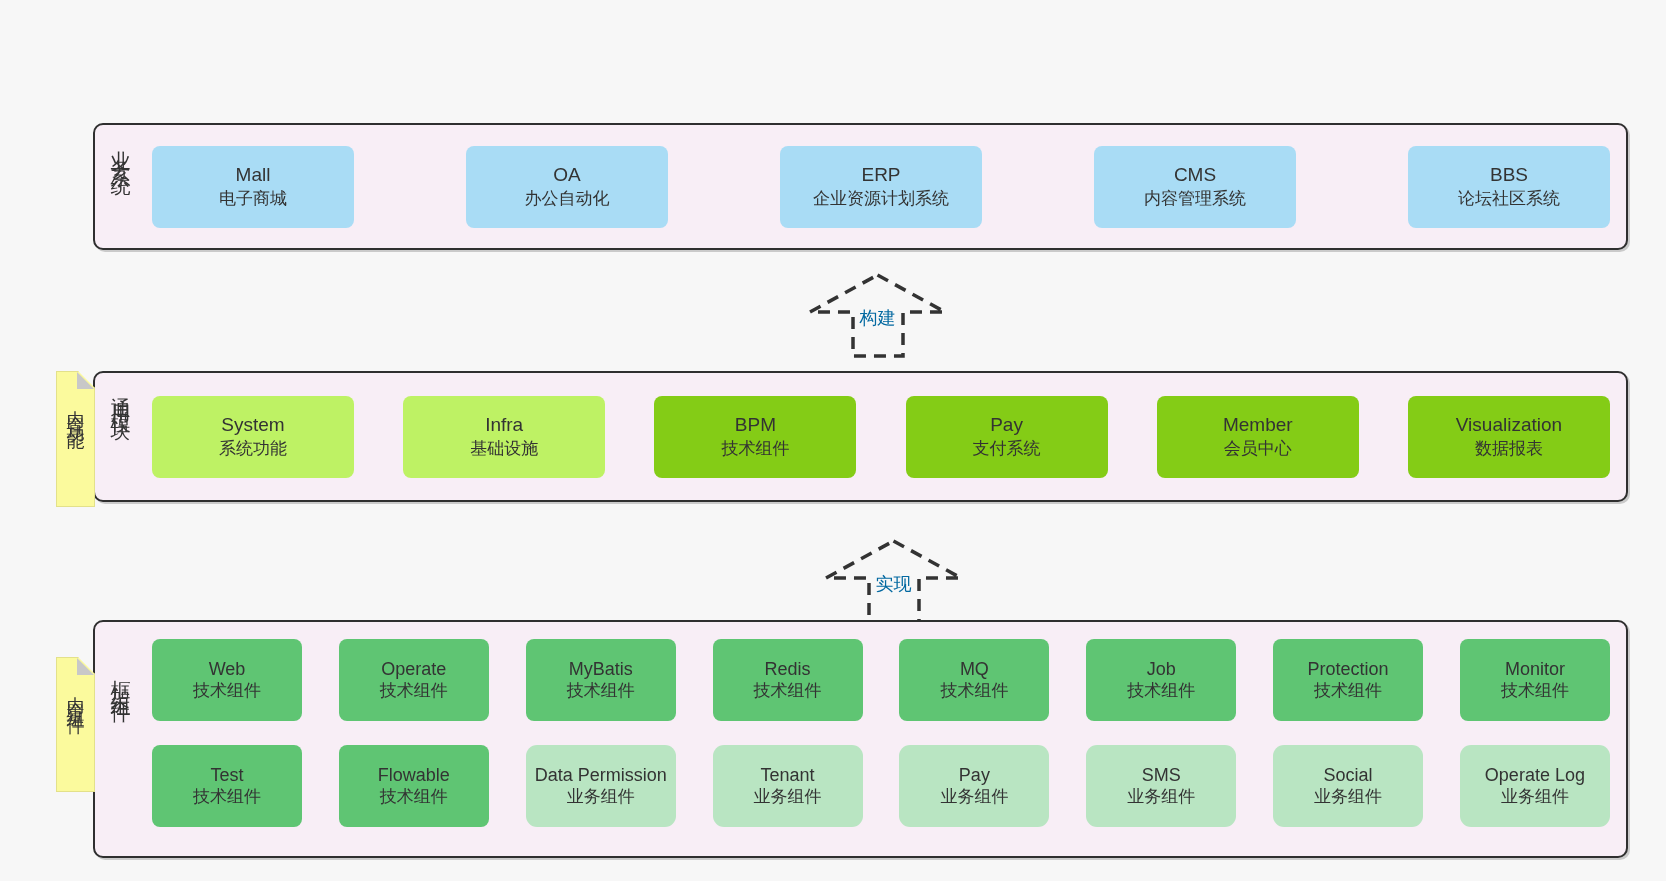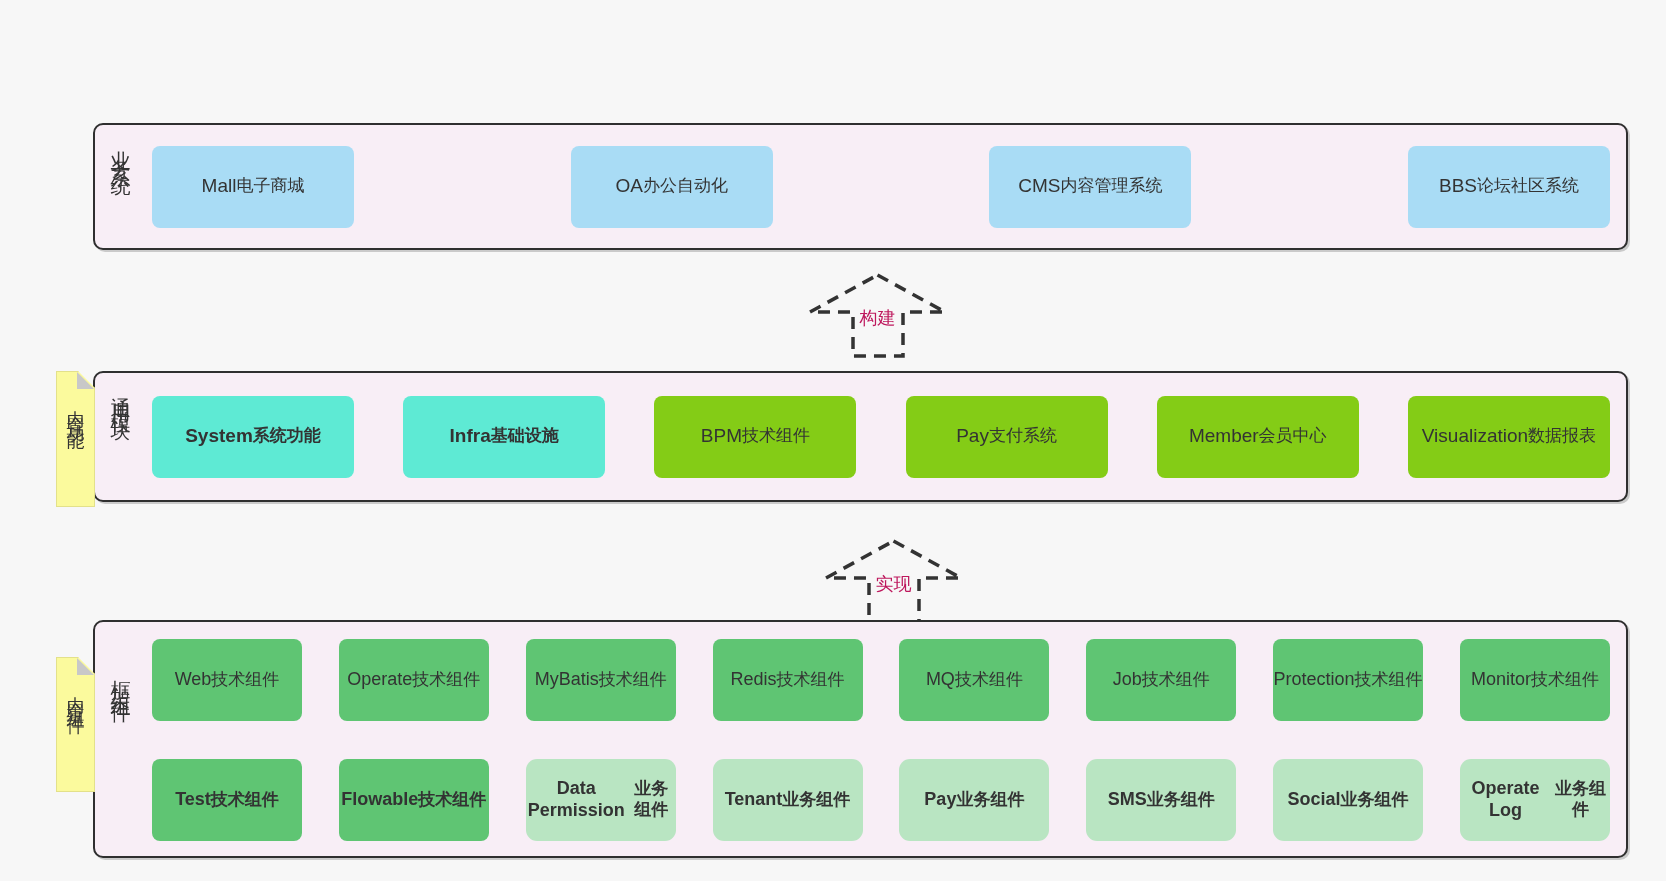--- a/index.html
+++ b/index.html
@@ -29,35 +29,35 @@
   
   .boxes-center {
     position:absolute; left:57px; right:16px; top:0; bottom:0;
     display:flex; align-items:center; justify-content:space-between;
   }
   .boxes-row {
     position:absolute; left:57px; right:16px;
     display:flex; justify-content:space-between;
   }
   .row-a { top:17px; }
-  .row-b { top:137px;font-weight:bold; }
+  .row-b { top:123px; }
 
   .box {
     width:202px; height:82px; border-radius:8px;
-    display:flex; flex-direction:row; align-items:center; justify-content:center;
+    display:flex; flex-direction:column; align-items:center; justify-content:center;
     text-align:center; line-height:1.3;
   }
   .panel-3 .box { width:150px; line-height:1.22; }
   .box-name { font-size:19px; }
   .box-desc { font-size:17px; }
   .panel-3 .box-name { font-size:18px; }
   .panel-3 .box-name { max-width:140px; }
 
   .blue  { background:#a9dcf5; }
-  .red   { background:#5eead4;font-weight:bold; }
+  .red   { background:#bef264; }
   .pink  { background:#84cc16; }
   .green { background:#5fc573; }
   .green-light { background:#b9e5c2;border-radius:11px; }
 
   
   .note {
     position:absolute; width:39px; background:#fbfa9d;
     border:1px solid #e3e18a;
     clip-path:polygon(0 0, calc(100% - 17px) 0, 100% 17px, 100% 100%, 0 100%);
   }
@@ -74,38 +74,42 @@
   }
 
   
   .arrow { position:absolute; width:141px; height:88px; }
   .arrow-1 { left:807px; top:272px; }
   .arrow-2 { left:823px; top:538px; }
   .arrow svg { display:block; }
   .arrow-shape { fill:none; stroke:#333; stroke-width:3.5; stroke-dasharray:12 8; }
   .arrow-label {
     position:absolute; top:34px; left:50%; transform:translateX(-50%);
-    font-size:18px; color:#be185d; background:#f7f7f7; padding:0 3px; white-space:nowrap;
+    font-size:18px; color:#0369a1; background:#f7f7f7; padding:0 3px; white-space:nowrap;
   }
 </style>
 </head>
 <body>
 
 <div class="stage">
 
   <div class="panel panel-1">
     <div class="v-label">业务系统</div>
     <div class="boxes-center">
       <div class="box blue">
         <span class="box-name">Mall</span>
         <span class="box-desc">电子商城</span>
       </div>
       <div class="box blue">
         <span class="box-name">OA</span>
         <span class="box-desc">办公自动化</span>
+      </div>
+      <div class="box blue">
+        <span class="box-name">ERP</span>
+        <span class="box-desc">企业资源计划系统</span>
       </div>
       <div class="box blue">
         <span class="box-name">CMS</span>
         <span class="box-desc">内容管理系统</span>
       </div>
       <div class="box blue">
         <span class="box-name">BBS</span>
         <span class="box-desc">论坛社区系统</span>
       </div>
     </div>

